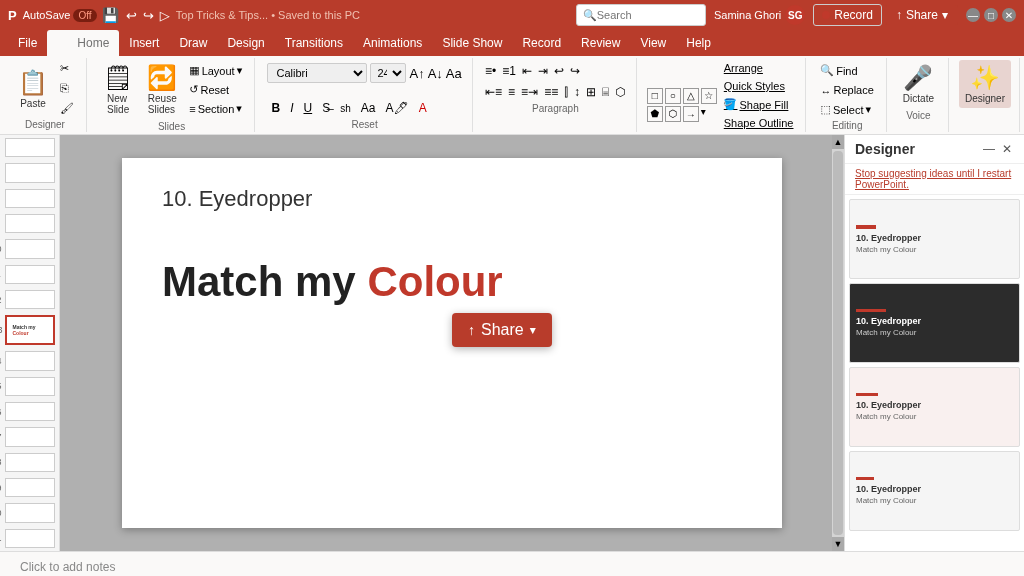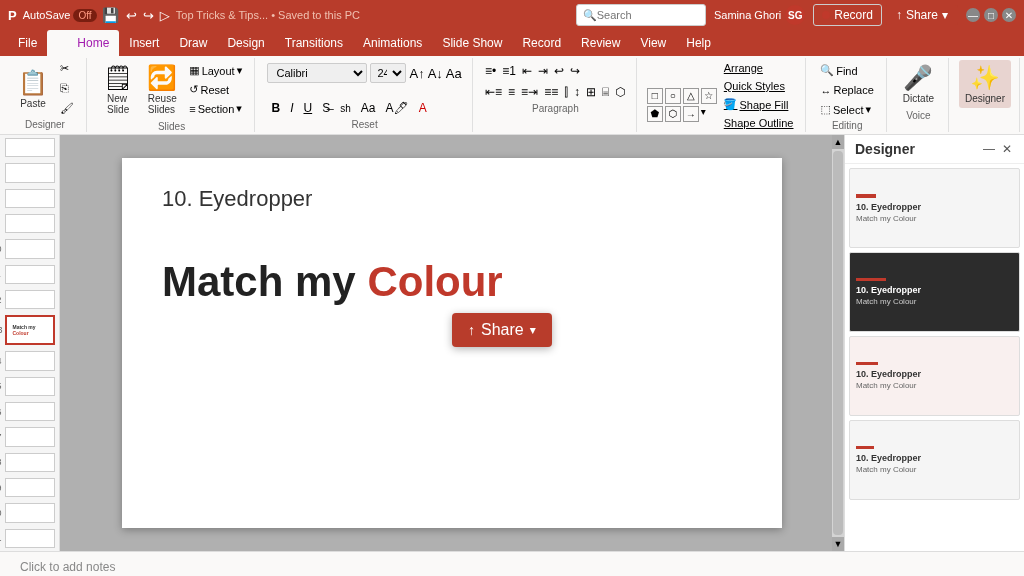--- a/index.html
+++ b/index.html
@@ -25,21 +25,21 @@
     .ctrl-min { background: #888; }
     .ctrl-max { background: #888; }
     .ctrl-close { background: #888; }
     .user-info { display: flex; align-items: center; gap: 4px; font-size: 11px; }
     .user-avatar { width: 20px; height: 20px; border-radius: 50%; background: #c0392b; color: white; display: flex; align-items: center; justify-content: center; font-size: 10px; font-weight: bold; }
 
     
     .ribbon { background: #faf9f8; border-bottom: 1px solid #ddd; }
     .ribbon-tabs { display: flex; align-items: center; height: 26px; background: #b83c2b; padding-left: 8px; }
     .ribbon-tab { padding: 4px 10px; color: white; font-size: 12px; cursor: pointer; height: 100%; display: flex; align-items: center; }
-    .ribbon-tab.active { background: #faf9f8; color: #a21caf; border-radius: 3px 3px 0 0; padding-left: 30px; }
+    .ribbon-tab.active { background: #faf9f8; color: #737373; border-radius: 3px 3px 0 0; padding-left: 30px; }
 
     .ribbon-content { display: flex; align-items: stretch; padding: 2px 4px; height: 78px; gap: 2px; }
     .ribbon-group { display: flex; flex-direction: column; align-items: center; padding: 2px 8px; border-right: 1px solid #e0e0e0; min-width: 50px; }
     .ribbon-group-inner { display: flex; align-items: center; gap: 2px; flex: 1; }
     .ribbon-group-label { font-size: 10px; color: #666; margin-top: 2px; }
 
     .ribbon-btn-large { display: flex; flex-direction: column; align-items: center; justify-content: center; padding: 4px 6px; cursor: pointer; border-radius: 3px; min-width: 40px; }
     .ribbon-btn-large .btn-icon { font-size: 24px; }
     .ribbon-btn-large .btn-label { font-size: 10px; color: #333; margin-top: 1px; }
 
@@ -414,20 +414,21 @@
   </div>
 
   <div class="designer-panel">
     <div class="designer-header">
       <span class="designer-title">Designer</span>
       <div class="designer-controls">
         <span class="collapse-btn">—</span>
         <span class="collapse-btn">✕</span>
       </div>
     </div>
+    <div class="designer-suggest">Stop suggesting ideas until I restart PowerPoint.</div>
     <div class="designer-thumbs">
 
       <div class="designer-thumb">
         <div class="designer-thumb-accent"></div>
         <div class="designer-thumb-title">10. Eyedropper</div>
         <div class="designer-thumb-sub">Match my Colour</div>
       </div>
 
       <div class="designer-thumb designer-thumb-dark">
         <div style="width:30px;height:3px;background:#c0392b;margin-bottom:4px;"></div>

